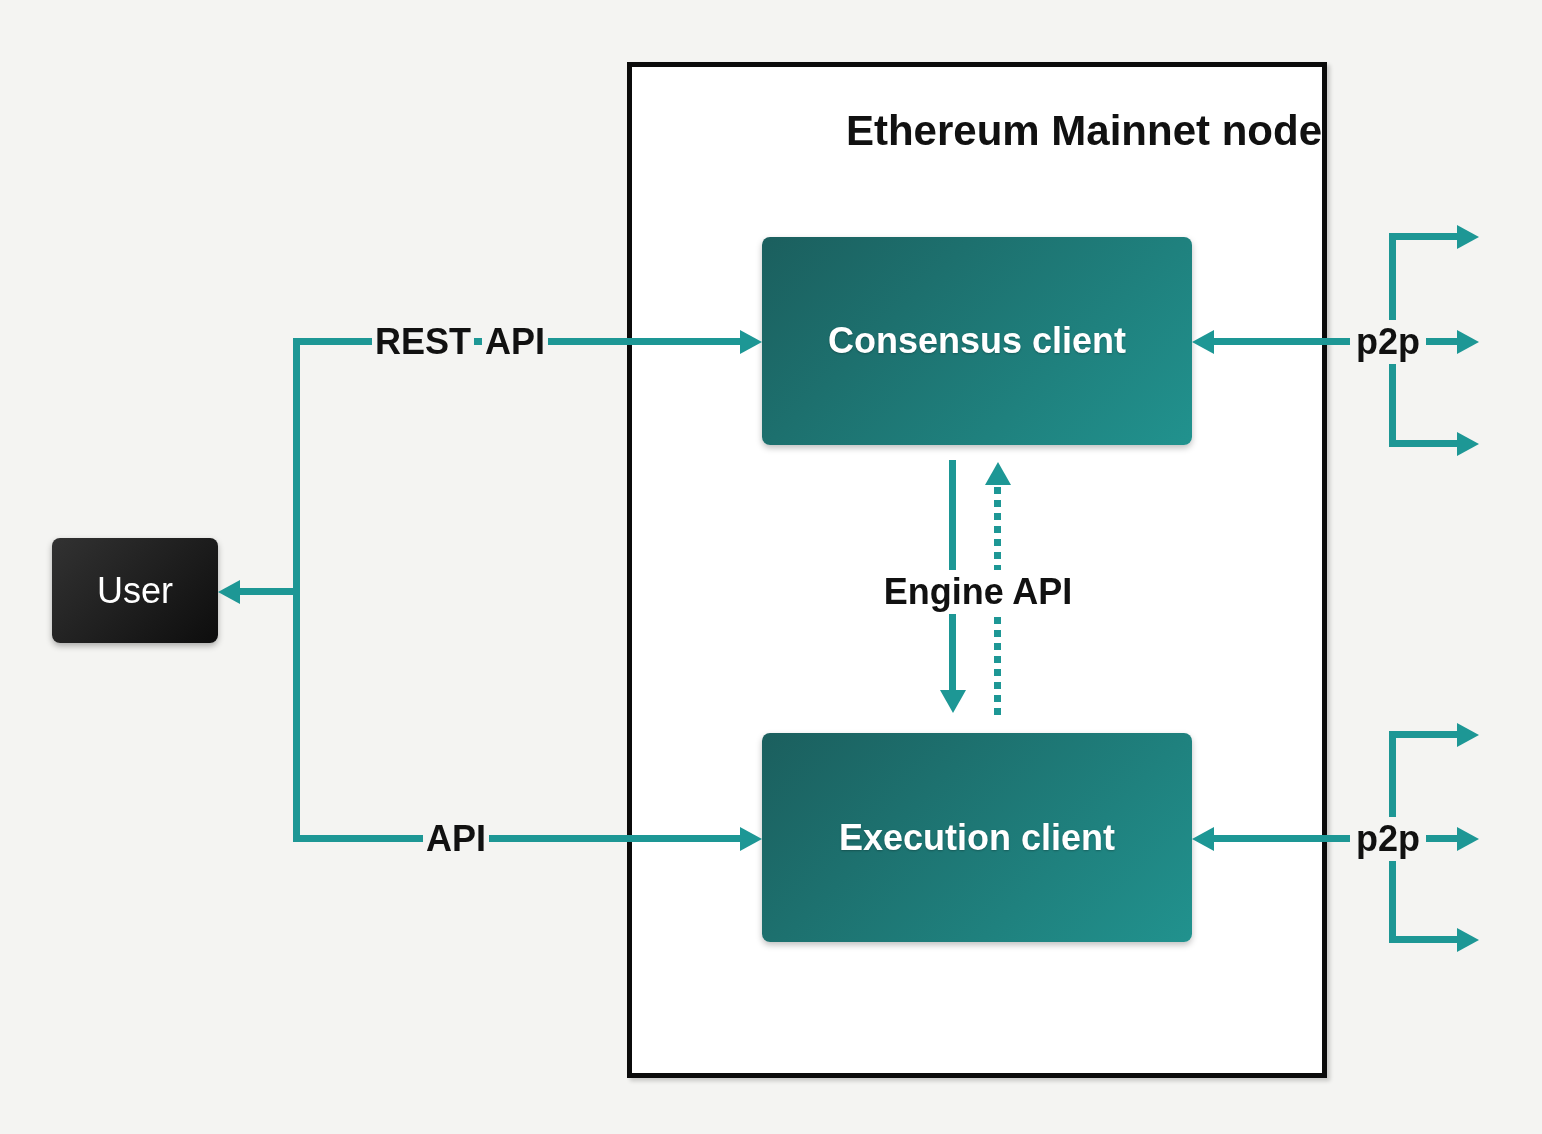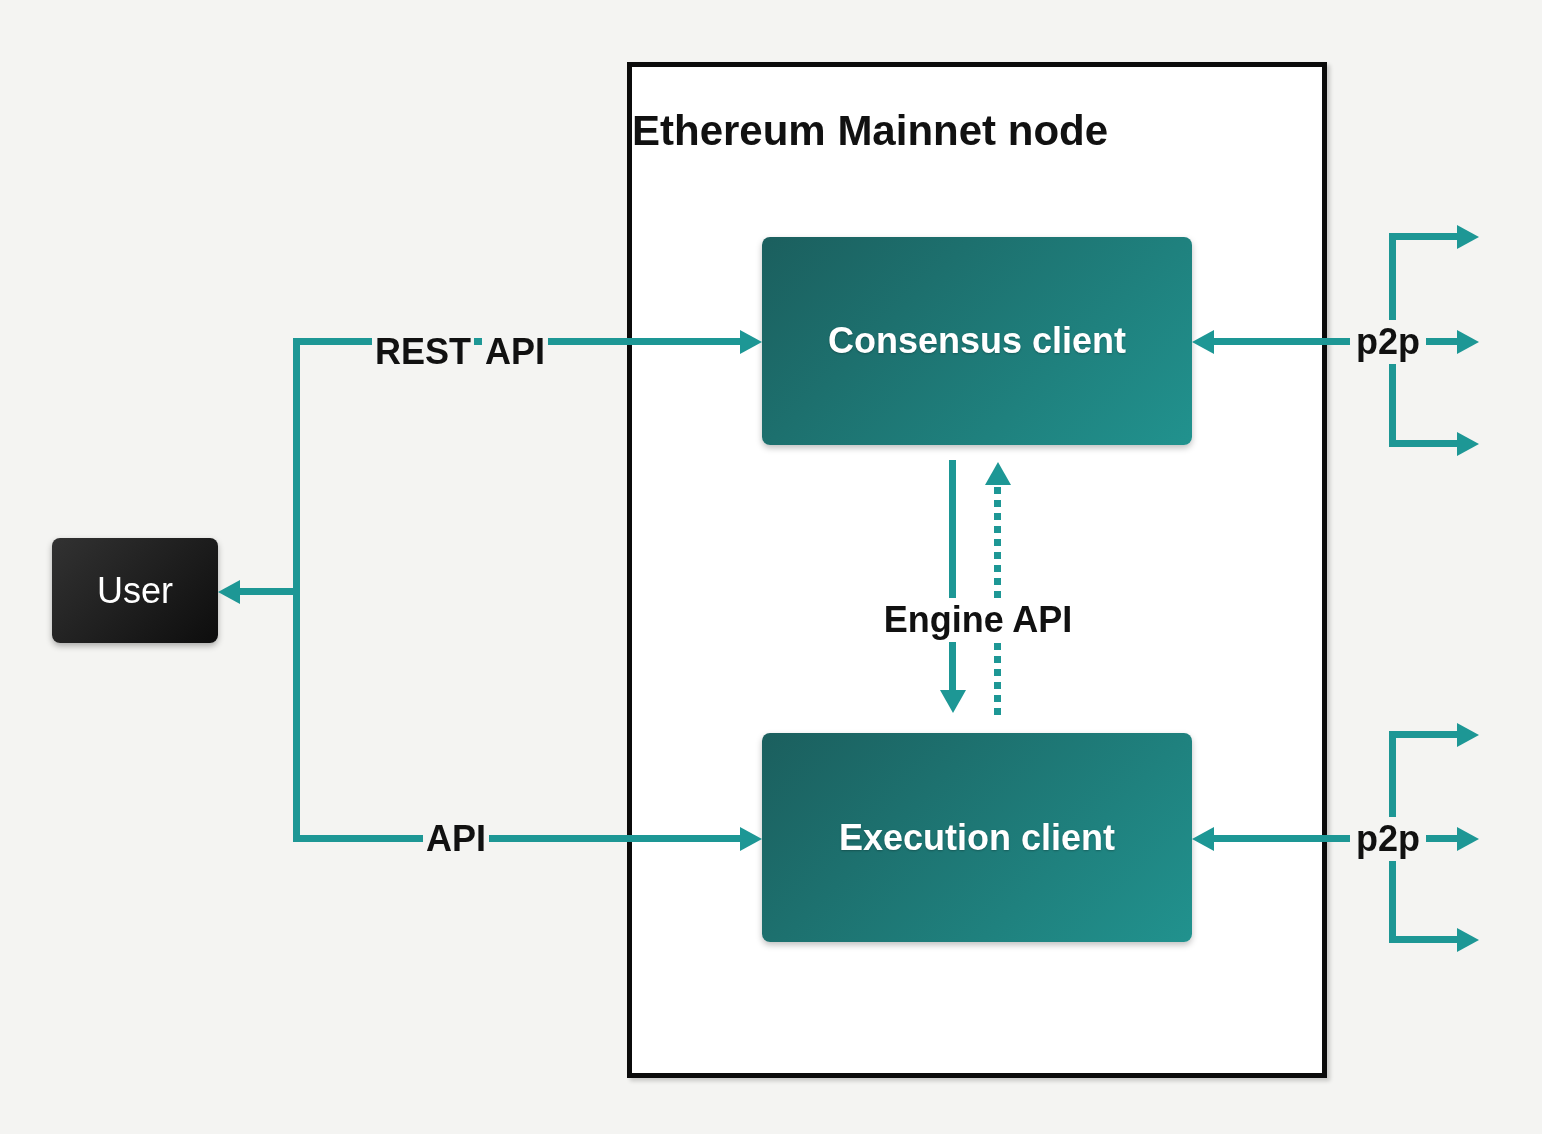--- a/index.html
+++ b/index.html
@@ -29,21 +29,21 @@
     left: 627px; top: 62px;
     width: 700px; height: 1016px;
     background: var(--node-bg);
     border: 5px solid var(--node-border);
     box-shadow: 3px 3px 4px rgba(0,0,0,0.18);
     z-index: 1;
   }
   .node-title {
     position: absolute;
     left: 0; right: 0; top: 42px;
-    text-align: left;
+    text-align: right;
     font-size: 42px;
     font-weight: 700;
     color: var(--label-color);
     line-height: 44px;
   }
   
   .client-box {
     position: absolute;
     width: 430px; height: 208px;
     border-radius: 8px;
@@ -135,37 +135,37 @@
     <span class="box-label">User</span>
   </div>
 
   <div class="v-line" style="left:293px; top:338px; height:504px;"></div>
 
   <div class="h-line" style="left:240px; top:588px; width:60px;"></div>
   <div class="arrow arrow-left" style="left:218px; top:580px;"></div>
 
   <div class="h-line" style="left:293px; top:338px; width:447px;"></div>
   <div class="arrow arrow-right" style="left:740px; top:330px;"></div>
-  <div class="edge-label bg-page" style="left:460px; top:352px;">
+  <div class="edge-label bg-page" style="left:460px; top:342px;">
     <span>REST</span>
       <span>API</span>
   </div>
 
   <div class="h-line" style="left:293px; top:835px; width:447px;"></div>
   <div class="arrow arrow-right" style="left:740px; top:827px;"></div>
   <div class="edge-label bg-page" style="left:456px; top:839px;">
       <span>API</span>
   </div>
 
   <div class="v-line" style="left:949px; top:460px; height:230px;"></div>
   <div class="arrow arrow-down" style="left:940px; top:690px;"></div>
 
   <div class="v-dotted" style="left:994px; top:487px; height:230px;"></div>
   <div class="arrow arrow-up" style="left:985px; top:462px;"></div>
-  <div class="edge-label bg-white single" style="left:978px; top:620px;">Engine API</div>
+  <div class="edge-label bg-white single" style="left:978px; top:592px;">Engine API</div>
 
   <div class="arrow arrow-left" style="left:1192px; top:330px;"></div>
   <div class="h-line" style="left:1214px; top:338px; width:141px;"></div>
   <div class="v-line" style="left:1389px; top:233px; height:214px;"></div>
   <div class="h-line" style="left:1389px; top:233px; width:68px;"></div>
   <div class="arrow arrow-right" style="left:1457px; top:225px;"></div>
   <div class="h-line" style="left:1420px; top:338px; width:37px;"></div>
   <div class="arrow arrow-right" style="left:1457px; top:330px;"></div>
   <div class="h-line" style="left:1389px; top:440px; width:68px;"></div>
   <div class="arrow arrow-right" style="left:1457px; top:432px;"></div>

